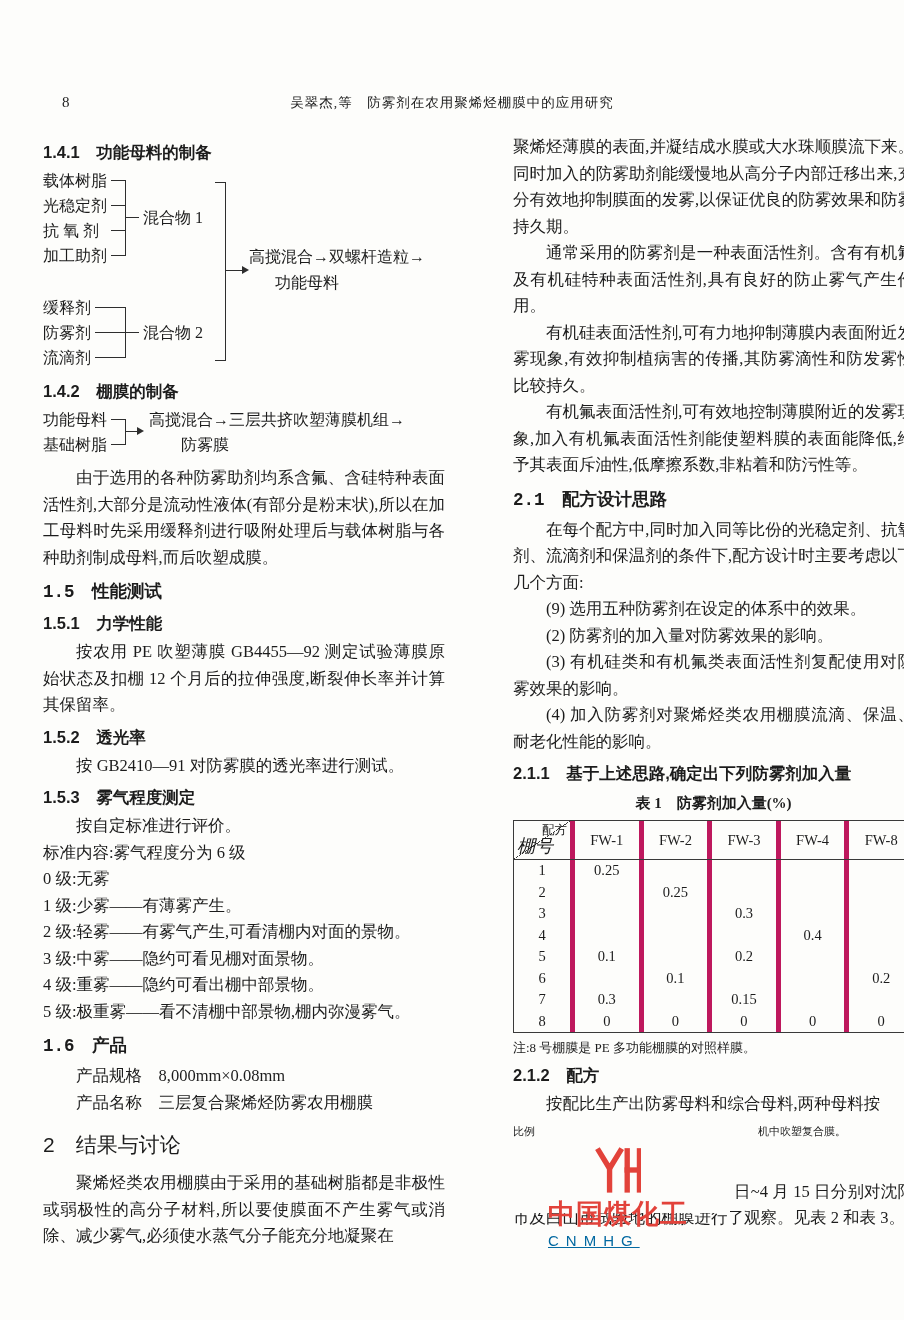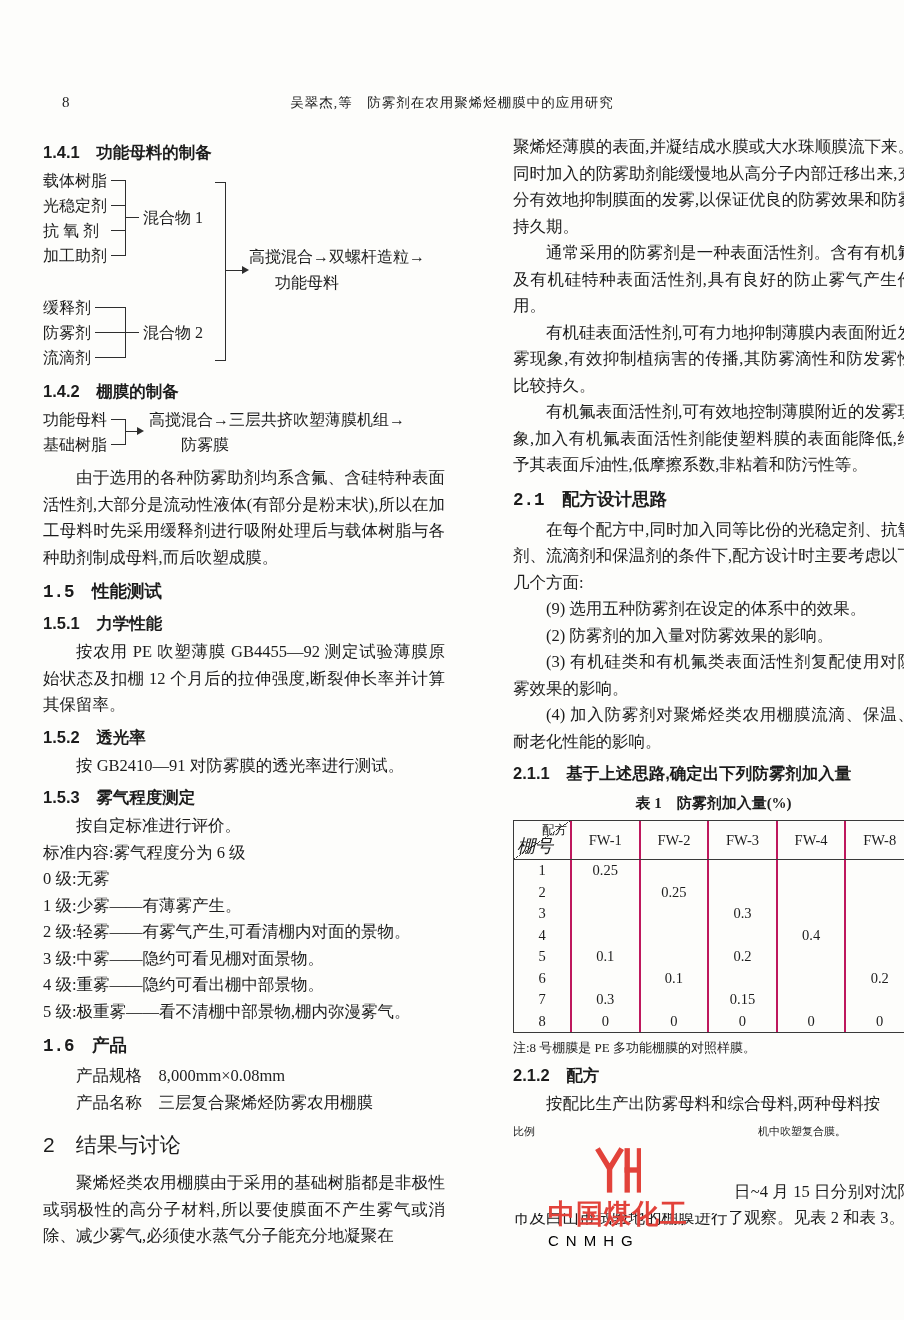--- a/index.html
+++ b/index.html
@@ -23,39 +23,39 @@
   .ditem{position:absolute;left:0;font-size:16px;line-height:25px;white-space:nowrap;}
   .dtext{position:absolute;font-size:16px;line-height:25px;white-space:nowrap;}
   .hl{position:absolute;height:1px;background:#2e2e2e;}
   .vl{position:absolute;width:1px;background:#2e2e2e;}
   .ah{position:absolute;width:0;height:0;border-top:4px solid transparent;border-bottom:4px solid transparent;border-left:7px solid #2e2e2e;}
   
   .t1title{text-align:center;font-size:15px;font-weight:700;margin:8px 0 6px;line-height:21px;}
   .t1{border:1px solid #3a3a3a;}
   .t1head{display:grid;grid-template-columns:56px repeat(5,1fr);height:38px;border-bottom:1px solid #3a3a3a;}
   .t1row{display:grid;grid-template-columns:56px repeat(5,1fr);height:21.5px;}
-  .t1c{border-left:2px solid #be185d;display:flex;align-items:center;justify-content:center;font-size:14.5px;}
+  .t1c{border-left:5px solid #be185d;display:flex;align-items:center;justify-content:center;font-size:14.5px;}
   .t1c:first-child{border-left:none;}
   .t1corner{position:relative;
      background:linear-gradient(to bottom right,transparent 49.6%,#3a3a3a 49.6%,#3a3a3a 50.6%,transparent 50.6%);}
   .corner-top{position:absolute;top:1px;right:3px;font-size:12.5px;}
   .corner-bottom{position:absolute;bottom:1px;left:3px;font-size:18px;font-style:italic;}
   .t1note{font-size:13px;line-height:19px;margin:5px 0 0;text-indent:0;}
   
   .fragline{position:relative;height:27px;font-size:11px;line-height:27px;}
   .frag-left{position:absolute;left:0;}
   .frag-right{position:absolute;left:245px;}
   
   .watermark{position:absolute;left:506px;top:1141px;width:224px;height:72px;background:#fdfdfb;
              display:flex;align-items:center;z-index:5;flex-direction:column;}
   .wm-logo{flex:0 0 auto;}
   .wm-brand{font-family:"Liberation Sans","DejaVu Sans",sans-serif;font-size:27px;font-weight:700;
             color:#e2423a;letter-spacing:1px;line-height:30px;white-space:nowrap;}
-  .wm-sub{font-family:"Liberation Sans","DejaVu Sans",sans-serif;font-size:15px;color:#000000;
-          letter-spacing:7px;margin-top:3px;}
+  .wm-sub{font-family:"Liberation Sans","DejaVu Sans",sans-serif;font-size:15px;color:#0369a1;
+          letter-spacing:7px;margin-top:3px;text-decoration:underline;}
   .footer{position:absolute;left:88px;top:1344px;font-size:19px;color:#8b5cf6;letter-spacing:2px;}
 </style>
 </head>
 <body>
 
 <div class="page">
 
   <div class="pagehead">
     <span class="pagenum">8</span>
     <span class="runhead">吴翠杰,等　防雾剂在农用聚烯烃棚膜中的应用研究</span>

